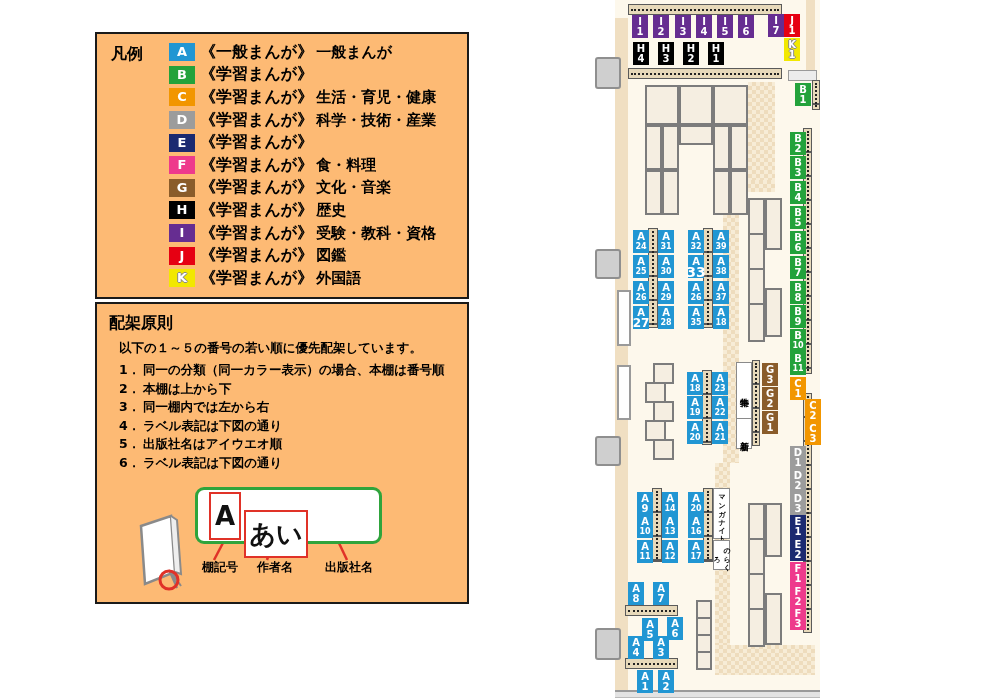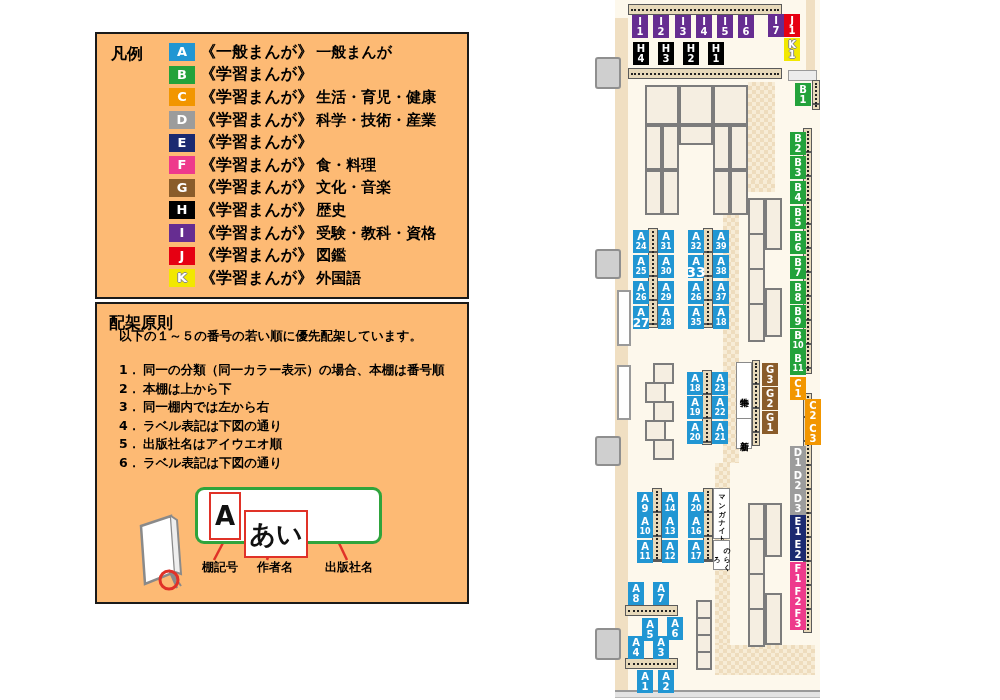--- a/index.html
+++ b/index.html
@@ -14,21 +14,21 @@
   .legend-rows{position:absolute;left:72px;top:7px;right:4px;}
   .lrow{display:flex;align-items:center;height:22.6px;}
   .chip{flex:none;width:26px;height:18px;margin-right:5px;color:#fff;font-weight:bold;
     font-size:13px;line-height:18px;text-align:center;}
   .outlined{color:#fff;text-shadow:-1px 0 #8a8a8a,1px 0 #8a8a8a,0 -1px #8a8a8a,0 1px #8a8a8a;}
   .lprefix{font-size:16px;font-weight:bold;color:#000;white-space:nowrap;}
   .llabel{font-size:15px;font-weight:bold;color:#000;margin-left:3px;white-space:nowrap;}
 
   .rules-panel{left:95px;top:302px;width:370px;height:298px;}
   .rules-title{position:absolute;left:12px;top:9px;font-size:16px;font-weight:bold;color:#000;}
-  .rules-intro{position:absolute;left:22px;top:24px;font-size:12.5px;font-weight:bold;color:#000;}
+  .rules-intro{position:absolute;left:22px;top:36px;font-size:12.5px;font-weight:bold;color:#000;}
   .rules-list{position:absolute;left:22px;top:57px;font-size:12.5px;font-weight:bold;color:#000;}
   .ritem{display:flex;line-height:18.5px;}
   .rnum{flex:none;width:24px;}
   .rsub{margin-left:24px;line-height:18.5px;}
 
   
   .ex-green{position:absolute;left:98px;top:183px;width:187px;height:57px;border:3px solid #2fa43c;
     border-radius:9px;background:#fff;display:flex;align-items:center;padding-left:11px;box-sizing:border-box;}
   .ex-red{border:2px solid #e03228;height:44px;display:flex;align-items:center;justify-content:center;
     font-size:26px;font-weight:bold;color:#111;background:#fff;margin-right:3px;}

